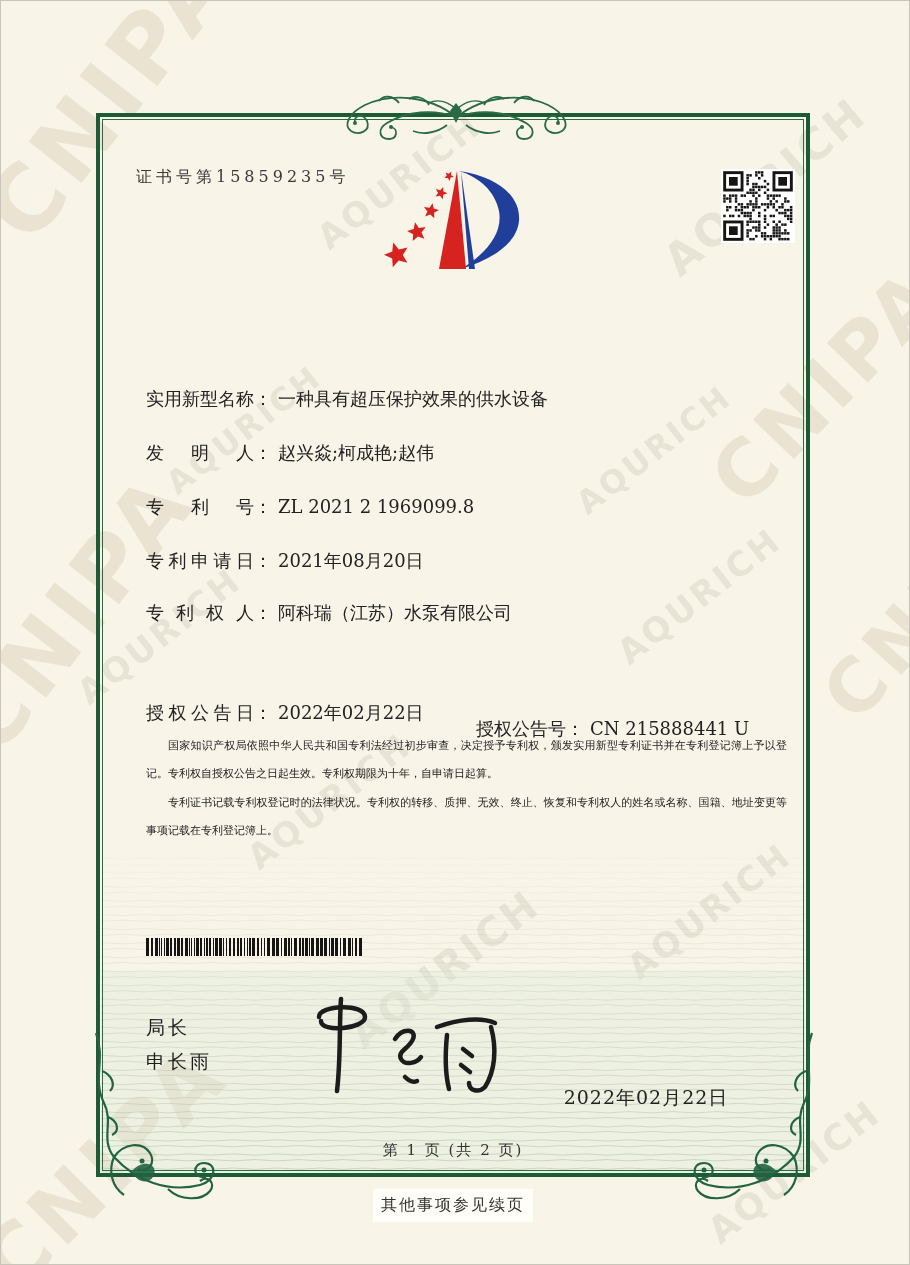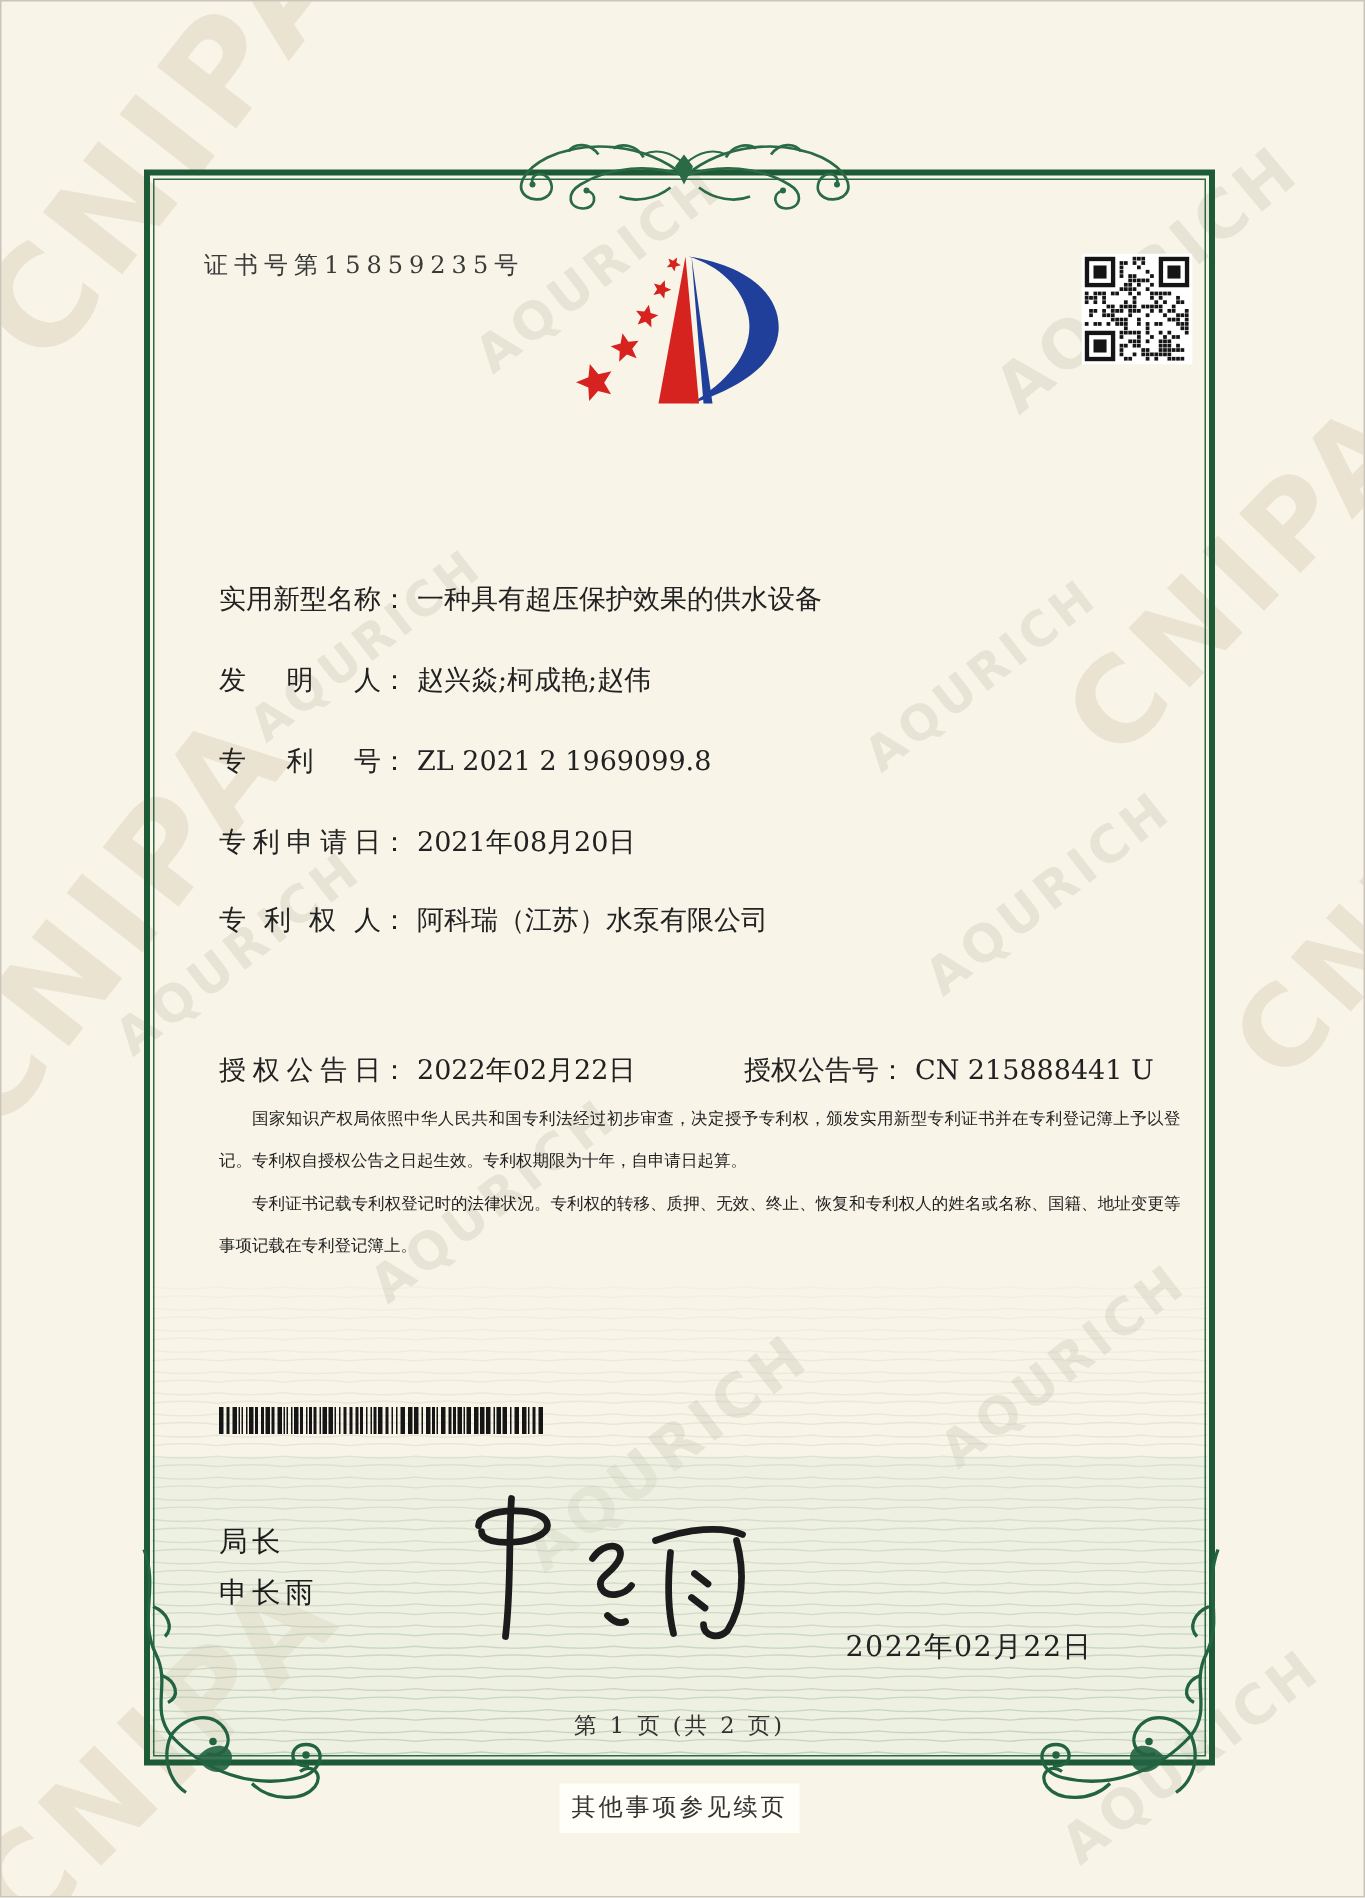--- a/index.html
+++ b/index.html
@@ -21,21 +21,21 @@
   .content{position:absolute;inset:0;z-index:4;}
   .cert-no{position:absolute;left:135px;top:166px;font-size:16px;letter-spacing:4px;color:#3a3a3a;}
   .logo{position:absolute;left:368px;top:158px;}
   .qr{position:absolute;left:720px;top:168px;}
   .title{position:absolute;left:95px;top:278px;width:714px;text-align:center;
     font-size:40px;font-weight:bold;letter-spacing:10px;color:#111;}
   .frow{position:absolute;left:145px;width:645px;font-size:18px;color:#222;white-space:nowrap;}
   .flabel{display:inline-block;width:108px;text-align:justify;text-align-last:justify;font-family:Liberation Serif, serif;}
   .fcolon{display:inline-block;margin:0 6px 0 0;}
   .fvalue{display:inline;}
-  .g2{position:absolute;left:330px;top:0;margin-left:20px;}
+  .g2{position:absolute;left:330px;top:16px;}
   .paras{position:absolute;left:145px;top:731px;width:641px;font-size:11px;line-height:28.4px;color:#222;text-align:justify;}
   .paras p{margin:0;text-indent:2em;}
   .barcode{position:absolute;left:145px;top:937px;}
   .signer-title{position:absolute;left:145px;top:1014px;font-size:19px;letter-spacing:3px;color:#1c1c1c;}
   .signer-name{position:absolute;left:145px;top:1048px;font-size:19px;letter-spacing:3px;color:#1c1c1c;}
   .signature{position:absolute;left:278px;top:992px;}
   .issue-date{position:absolute;left:520px;top:1084px;width:250px;text-align:center;font-size:19px;letter-spacing:1px;color:#222;}
   .page-info{position:absolute;left:95px;top:1140px;width:714px;text-align:center;font-size:15px;letter-spacing:2px;color:#333;}
   .note-wrap{position:absolute;left:95px;top:1188px;width:714px;text-align:center;}
   .note{display:inline-block;background:#fffef8;padding:6px 8px;font-size:16px;letter-spacing:2px;color:#333;}

